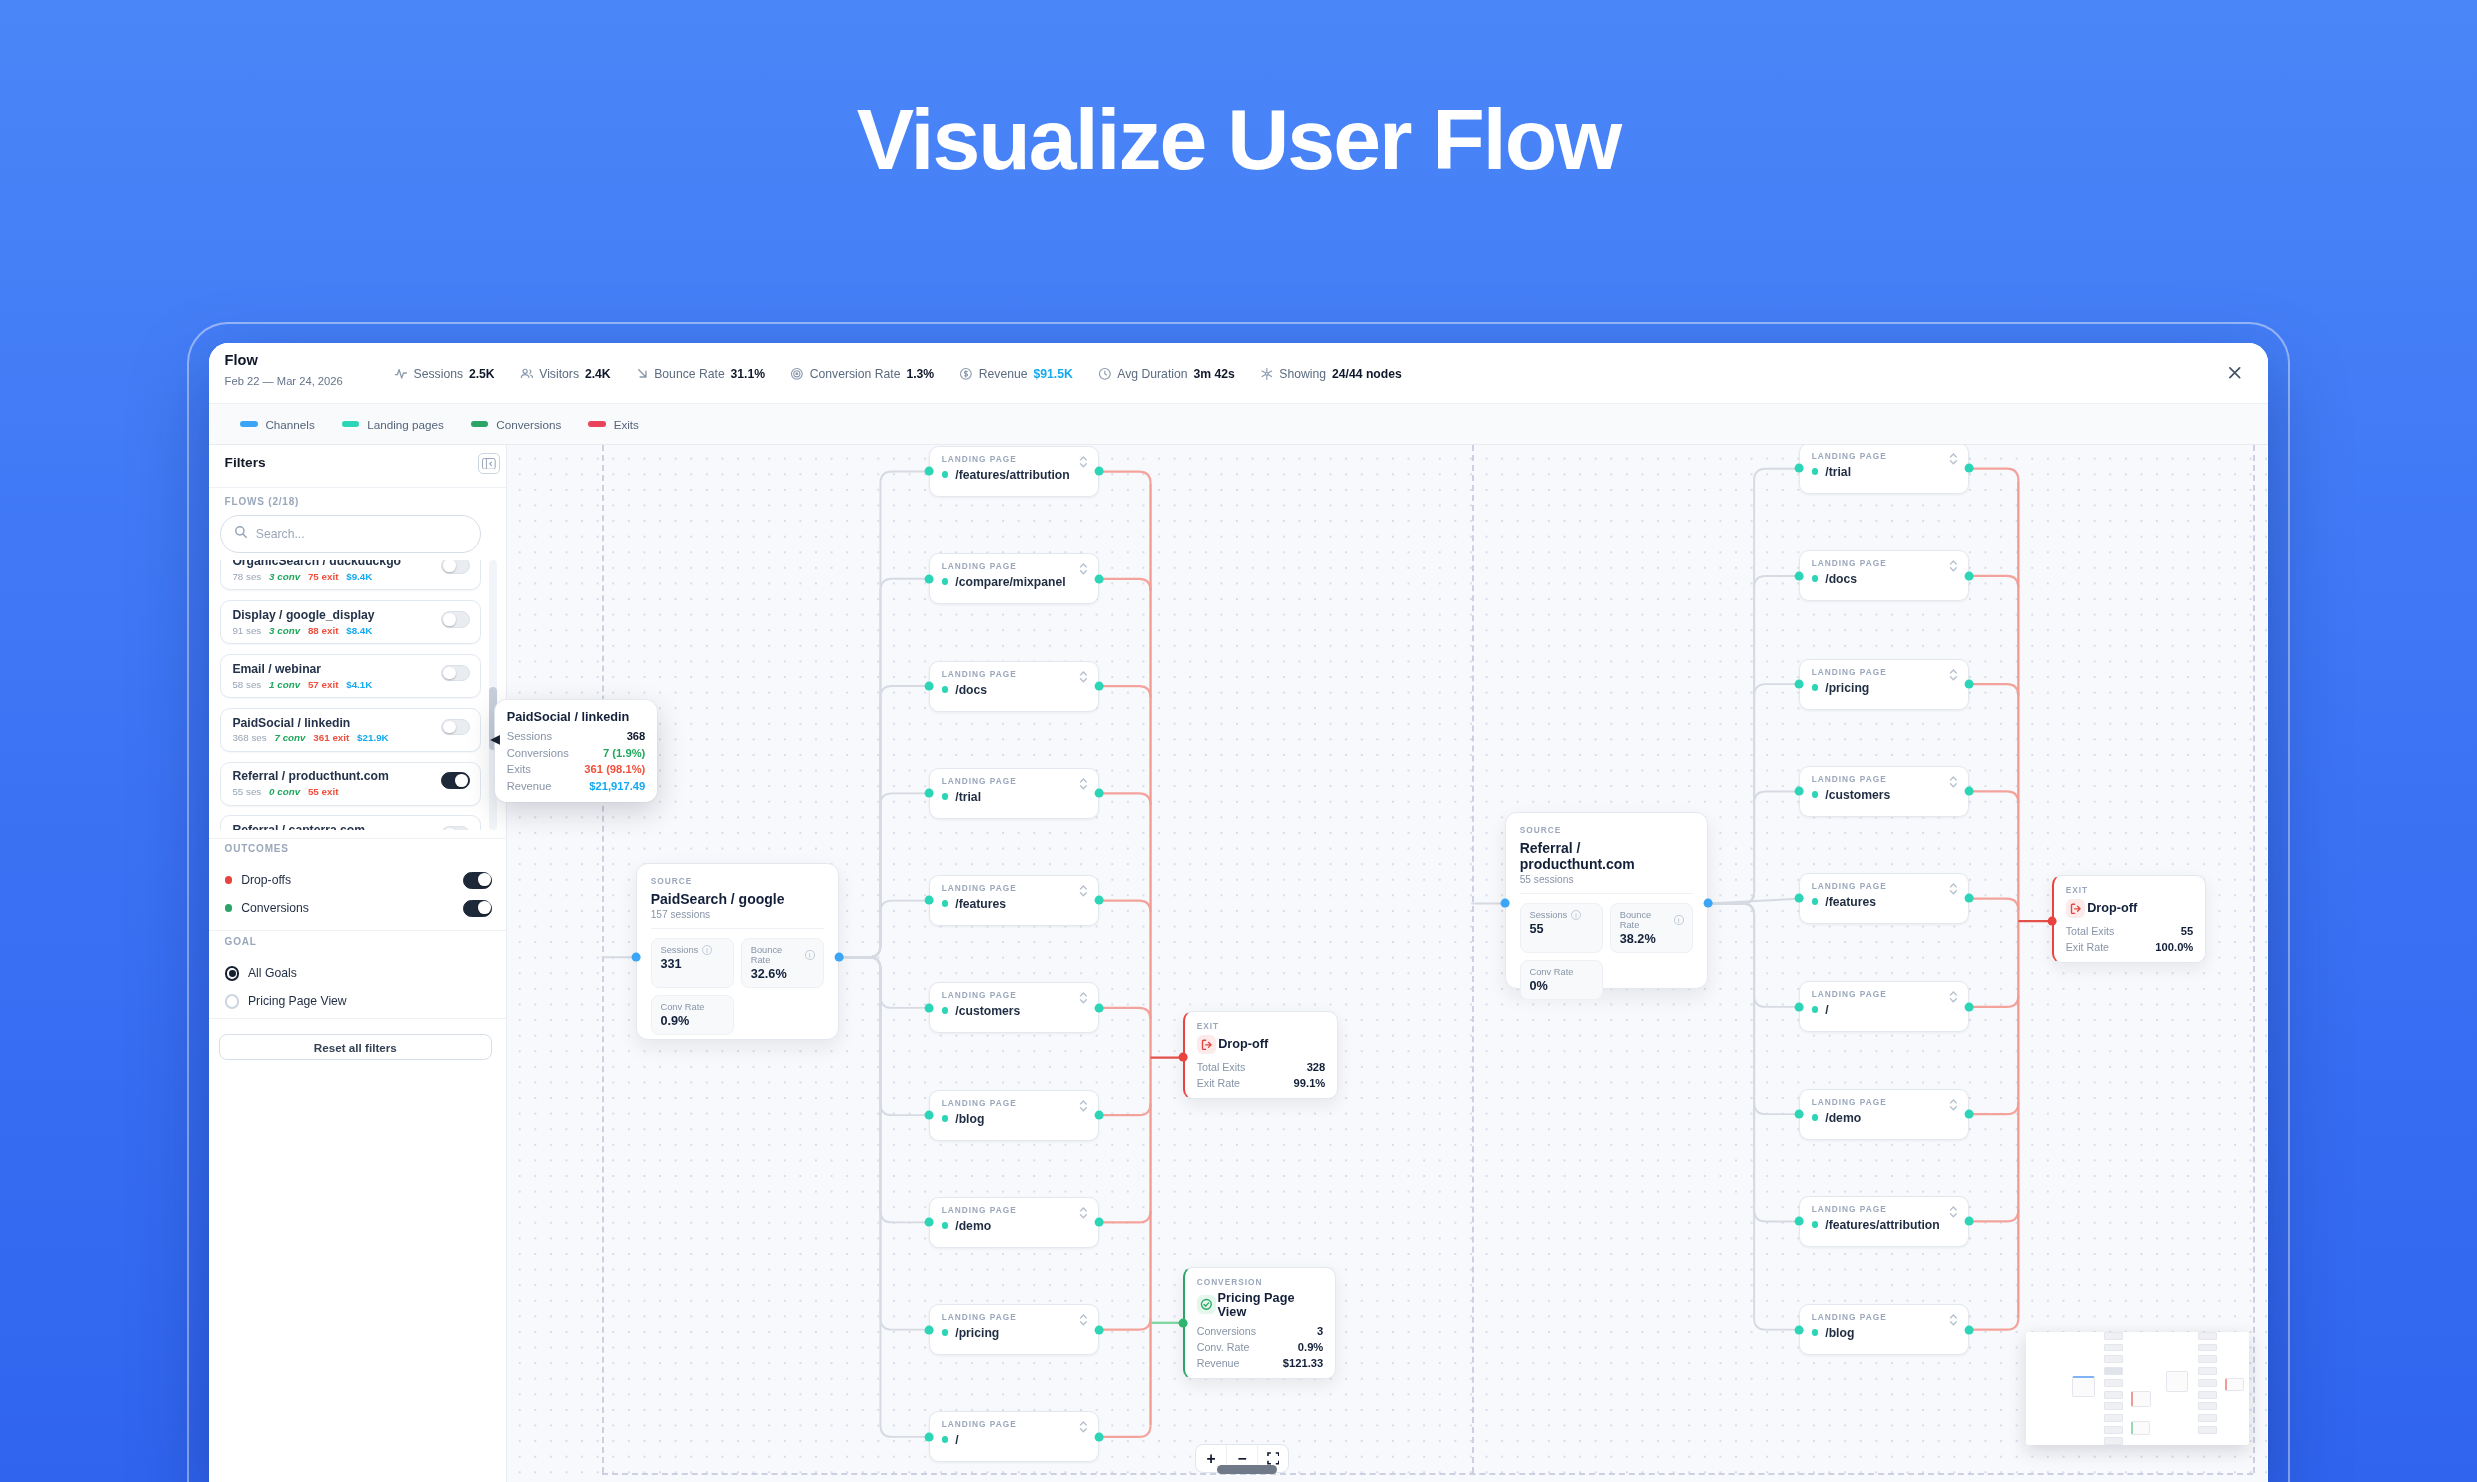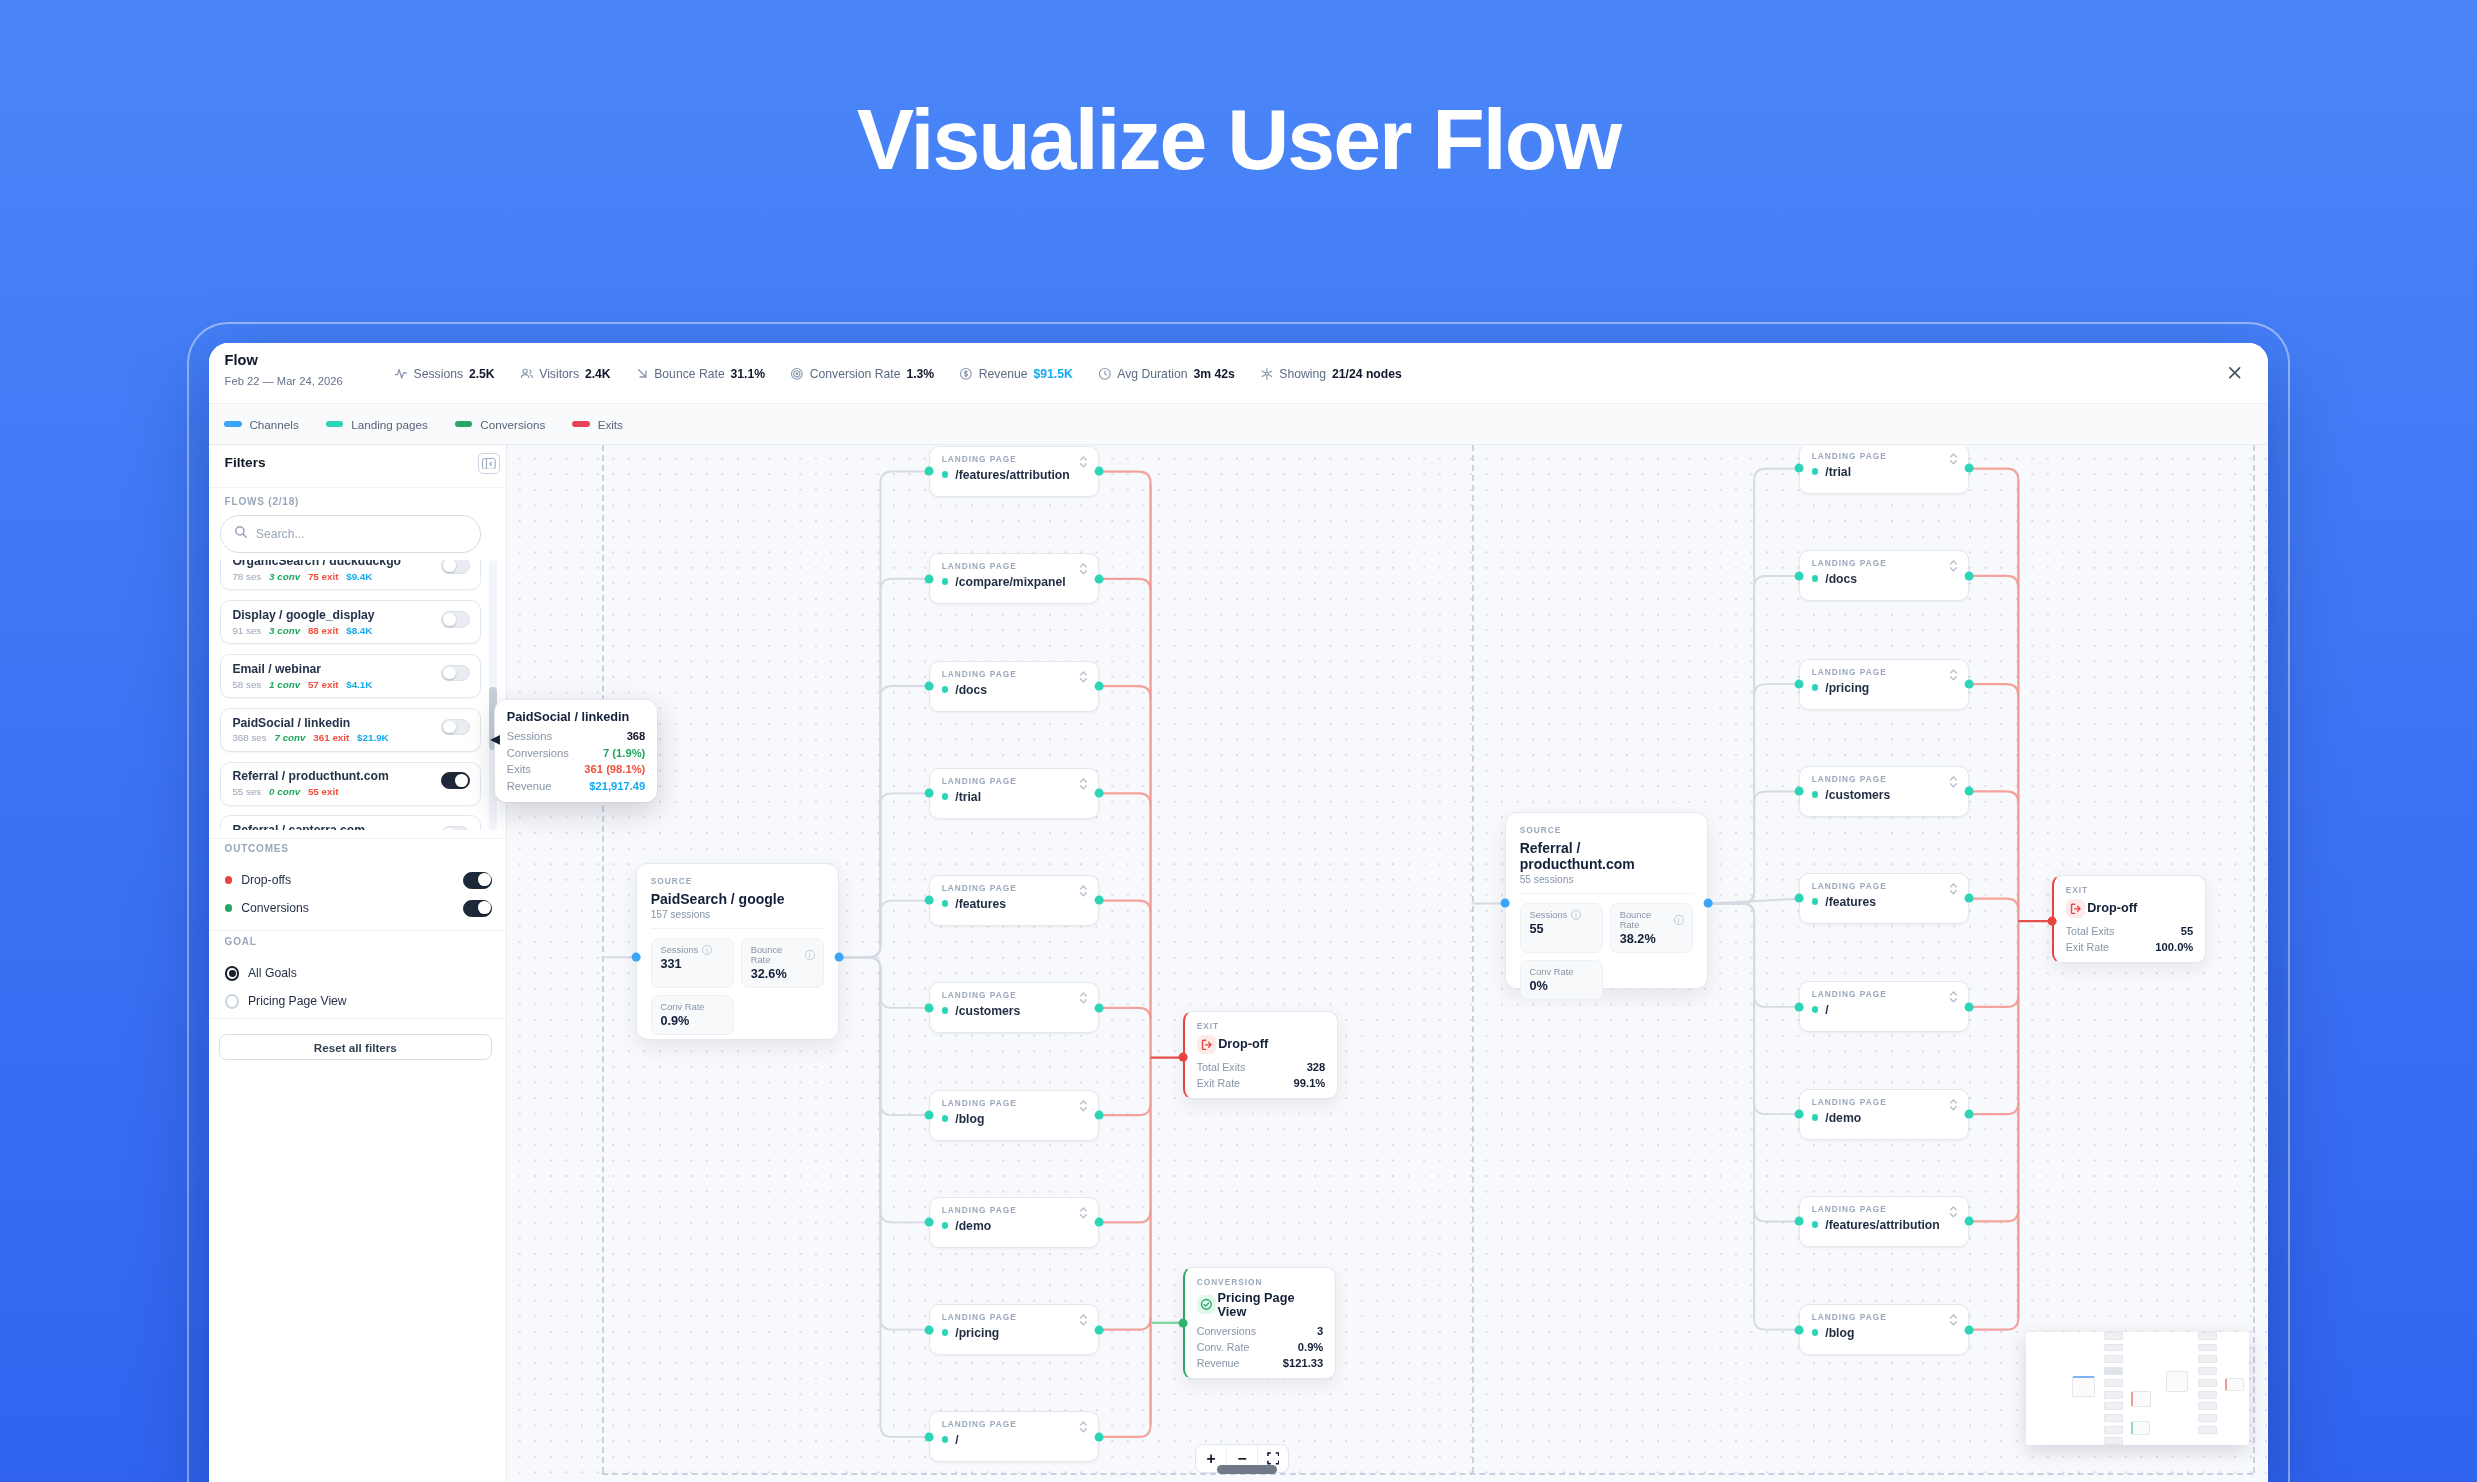--- a/index.html
+++ b/index.html
@@ -25,21 +25,21 @@
   .date-range { position:absolute; left:15.6px; top:32px; font-size:11.2px; color:#64748b; }
   .stats-row { position:absolute; left:185px; top:0; height:61px; display:flex; align-items:center; gap:25px; }
   .stat { display:flex; align-items:center; gap:5.9px; white-space:nowrap; }
   .stat svg { display:block; }
   .stat .lbl { font-size:12.2px; color:#5b6b80; }
   .stat .val { font-size:12.2px; font-weight:700; color:#0f172a; }
   .close-btn { position:absolute; right:23.4px; top:19.5px; width:19.5px; height:19.5px; cursor:pointer; }
 
   
   .legend { position:absolute; left:0; top:61px; width:100%; height:41px; background:#f8fafc;
-    border-bottom:1px solid #e8ecf1; display:flex; align-items:center; gap:27px; padding-left:15px; }
+    border-bottom:1px solid #e8ecf1; display:flex; align-items:center; gap:27px; padding-left:31px; }
   .legend-item { display:flex; align-items:center; gap:7.8px; }
   .legend-swatch { width:17.6px; height:5.9px; border-radius:2.9px; }
   .legend-label { font-size:11.7px; color:#56647a; }
 
   
   .sidebar { position:absolute; left:0; top:102px; width:298px; bottom:0; background:#fff;
     border-right:1px solid #e8ecf1; z-index:10; }
   .sb-title { position:absolute; left:15.6px; top:9.8px; font-size:13.7px; font-weight:700; color:#111827; }
   .collapse-btn { position:absolute; left:269px; top:7.8px; width:21.5px; height:21.5px;
     border:1px solid #cbd5e1; border-radius:4.9px; display:flex; align-items:center; justify-content:center; }
@@ -221,21 +221,21 @@
      <span class="val">3m 42s</span>
    </div>
           <div class="stat">
      <span>
               <svg width="13.7" height="13.7" viewBox="0 0 16 16" fill="none" stroke="#8a99ad" stroke-width="1.3" stroke-linecap="round">
                 <path d="M8 1.5 V14.5 M2.4 4.8 L13.6 11.2 M13.6 4.8 L2.4 11.2"></path>
                 <circle cx="8" cy="8" r="1.6" fill="#fff"></circle>
               </svg>
             </span>
      <span class="lbl">Showing</span>
-     <span class="val">21/24 nodes</span>
+     <span class="val">24/44 nodes</span>
    </div>
         </div>
       <div class="close-btn">
         <svg width="19.5" height="19.5" viewBox="0 0 20 20">
             <path d="M5 5 L15 15 M15 5 L5 15" stroke="#475569" stroke-width="1.8" stroke-linecap="round"></path>
           </svg>
       </div>
     </div>
 
     <div class="legend" id="legend">

